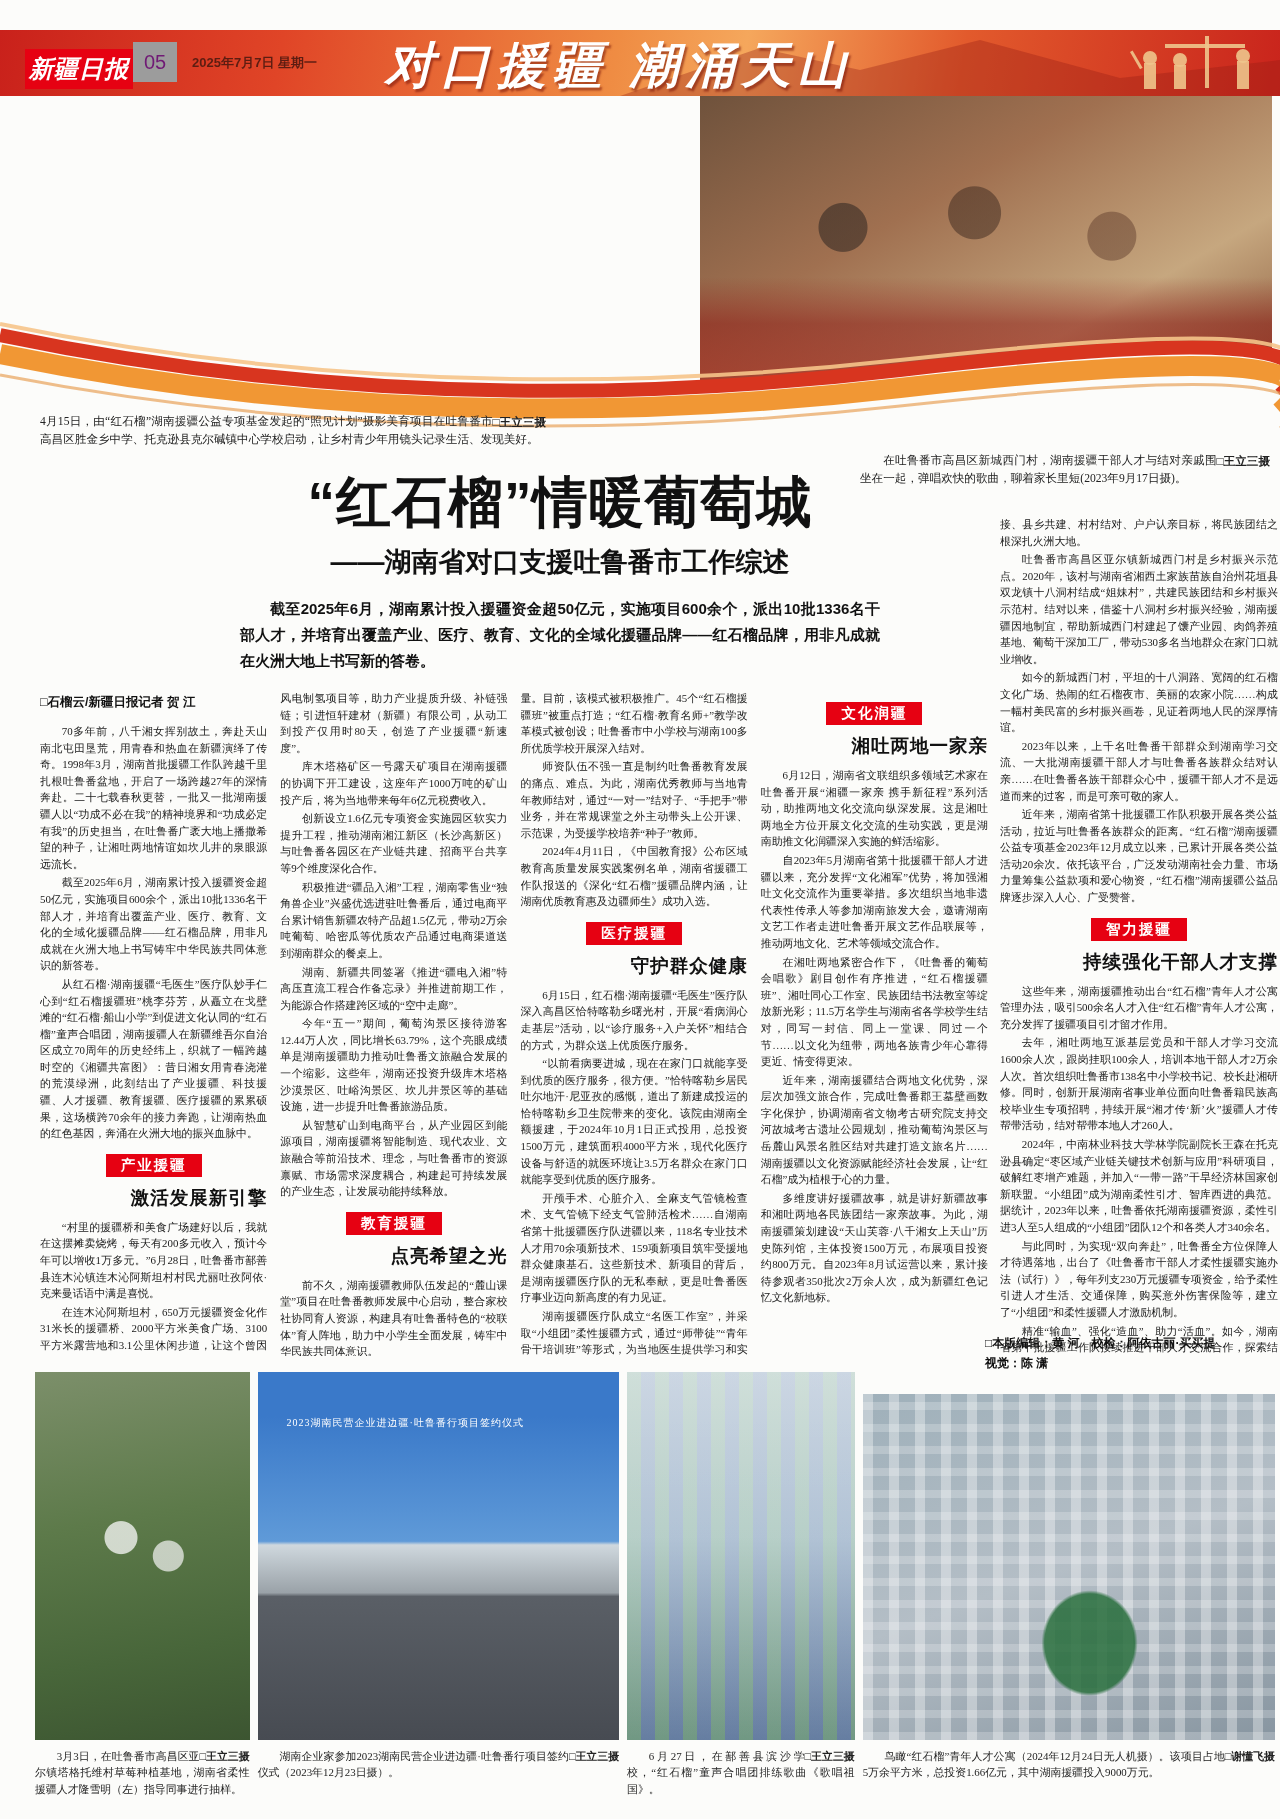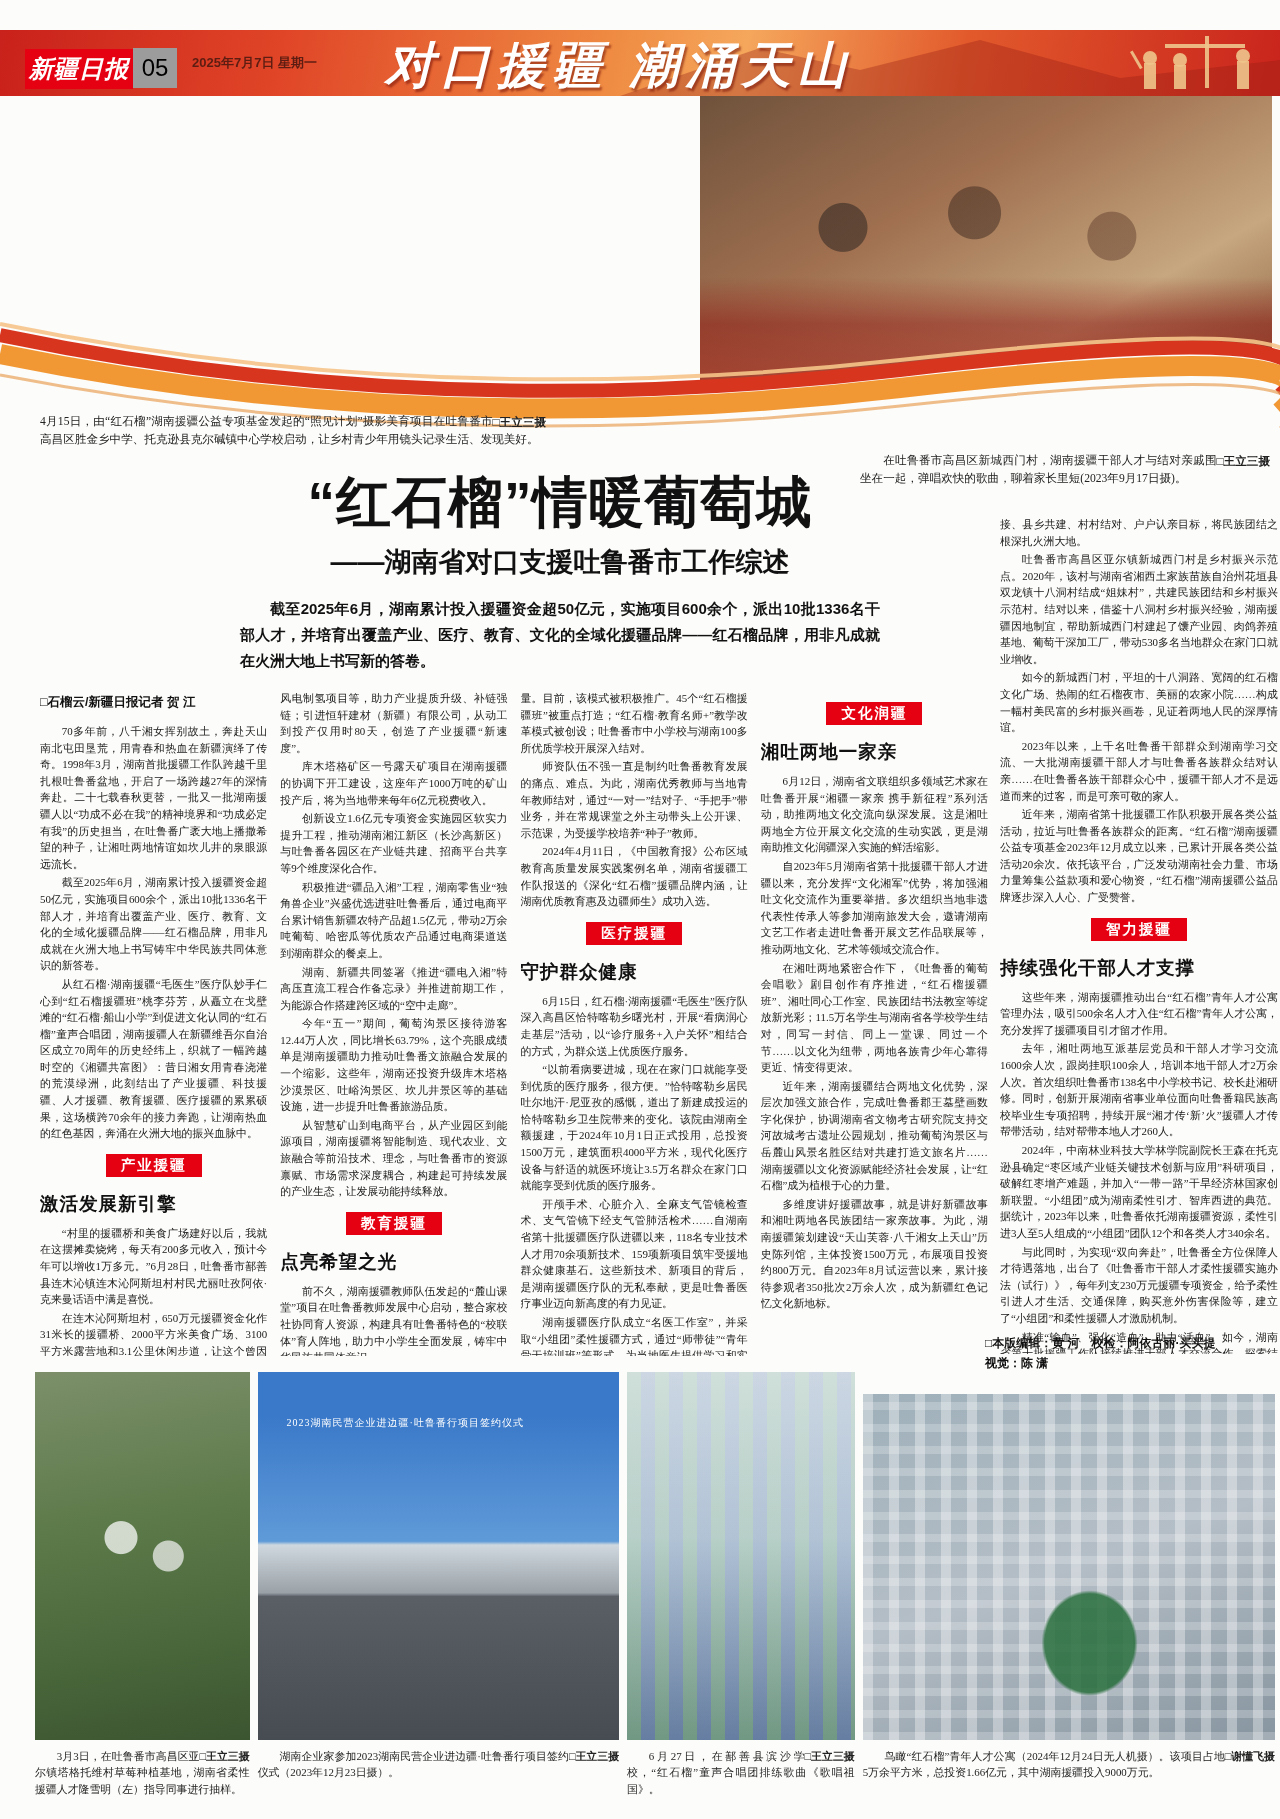--- a/index.html
+++ b/index.html
@@ -5,22 +5,22 @@
   html,body{margin:0;padding:0;background:#e8e8e4;}
   .page{position:relative;width:1280px;height:1819px;margin:0 auto;background:#fcfcfa;overflow:hidden;
         font-family:"Liberation Serif", serif;color:#1a1a1a;}
   
   .band{position:absolute;left:0;top:30px;width:1280px;height:66px;
         background:linear-gradient(100deg,#c9211b 0%,#e04527 22%,#ef8c43 48%,#f5a75c 58%,#e25a2c 75%,#c9241c 100%);}
   .band-svg{position:absolute;left:0;top:0;width:1280px;height:66px;}
   .masthead{position:absolute;left:25px;top:19px;width:108px;height:40px;background:#e60112;
             color:#fff;display:flex;align-items:center;justify-content:center;
             font-family:"Liberation Serif",serif;font-size:24px;font-weight:bold;font-style:italic;letter-spacing:1px;}
-  .pageno{position:absolute;left:133px;top:18px;width:44px;height:40px;background:#9c9c9c;color:#000000;
-          display:flex;align-items:center;justify-content:center;font-family:"Liberation Sans",sans-serif;font-size:24px;}
+  .pageno{position:absolute;left:133px;top:12px;width:44px;height:40px;background:#9c9c9c;color:#701a75;
+          display:flex;align-items:center;justify-content:center;font-family:"Liberation Sans",sans-serif;font-size:20px;}
   .date{position:absolute;left:192px;top:24px;font-family:"Liberation Sans",sans-serif;
         font-size:13px;font-weight:bold;color:#5d1d12;}
   .banner-title{position:absolute;left:385px;top:3px;width:680px;color:#fff;
         font-family:"Liberation Sans",sans-serif;font-weight:900;font-style:italic;font-size:49px;
         letter-spacing:7px;text-shadow:2px 3px 2px rgba(120,20,10,.55);white-space:nowrap;}
   
   .photoL{position:absolute;left:85px;top:96px;width:613px;height:262px;
     background:
       radial-gradient(circle at 22% 72%, rgba(55,45,40,.50) 0 26px, rgba(55,45,40,0) 27px),
       radial-gradient(circle at 45% 78%, rgba(120,40,35,.45) 0 30px, rgba(120,40,35,0) 31px),
@@ -52,22 +52,22 @@
          font-family:"Liberation Sans",sans-serif;font-weight:bold;font-size:15px;line-height:1.74;color:#111;}
   
   .article{position:absolute;left:40px;top:690px;width:948px;height:666px;display:flex;gap:13px;overflow:hidden;}
   .col{flex:1 1 0;overflow:hidden;}
   .sidebar{position:absolute;left:1000px;top:516px;width:278px;height:838px;overflow:hidden;}
   .para{margin:0 0 2px;text-indent:2em;text-align:justify;font-size:10.9px;line-height:16.6px;color:#191919;}
   .para.ni{text-indent:0;}
   .byline{font-family:"Liberation Sans",sans-serif;font-weight:bold;font-size:12.5px;margin:4px 0 12px;color:#111;}
   .sec-tag{display:table;margin:12px auto 5px;background:#e60112;color:#fff;
            font-family:"Liberation Sans",sans-serif;font-weight:bold;font-size:14.5px;padding:2px 15px;letter-spacing:2px;}
-  .sec-sub{text-align:left;font-family:"Liberation Sans",sans-serif;font-weight:900;font-size:18.5px;
-           color:#111;margin:14px 0 9px;letter-spacing:1px;}
+  .sec-sub{text-align:right;font-family:"Liberation Sans",sans-serif;font-weight:900;font-size:18.5px;
+           color:#111;margin:8px 0 9px;letter-spacing:1px;}
   
   .credits{position:absolute;left:985px;top:1334px;width:292px;
            font-family:"Liberation Sans",sans-serif;font-weight:bold;font-size:12px;line-height:1.65;color:#111;}
   
   .bphotos{position:absolute;left:35px;top:1372px;width:1240px;display:flex;gap:8px;}
   .bp{display:flex;flex-direction:column;}
   .bp .ph{width:100%;}
   .bp .cap{margin-top:8px;font-size:10.9px;line-height:16.4px;text-align:justify;text-indent:2em;color:#222;}
   .ph1{height:368px;background:
        radial-gradient(circle at 40% 45%, rgba(250,250,250,.75) 0 16px, rgba(250,250,250,0) 17px),

